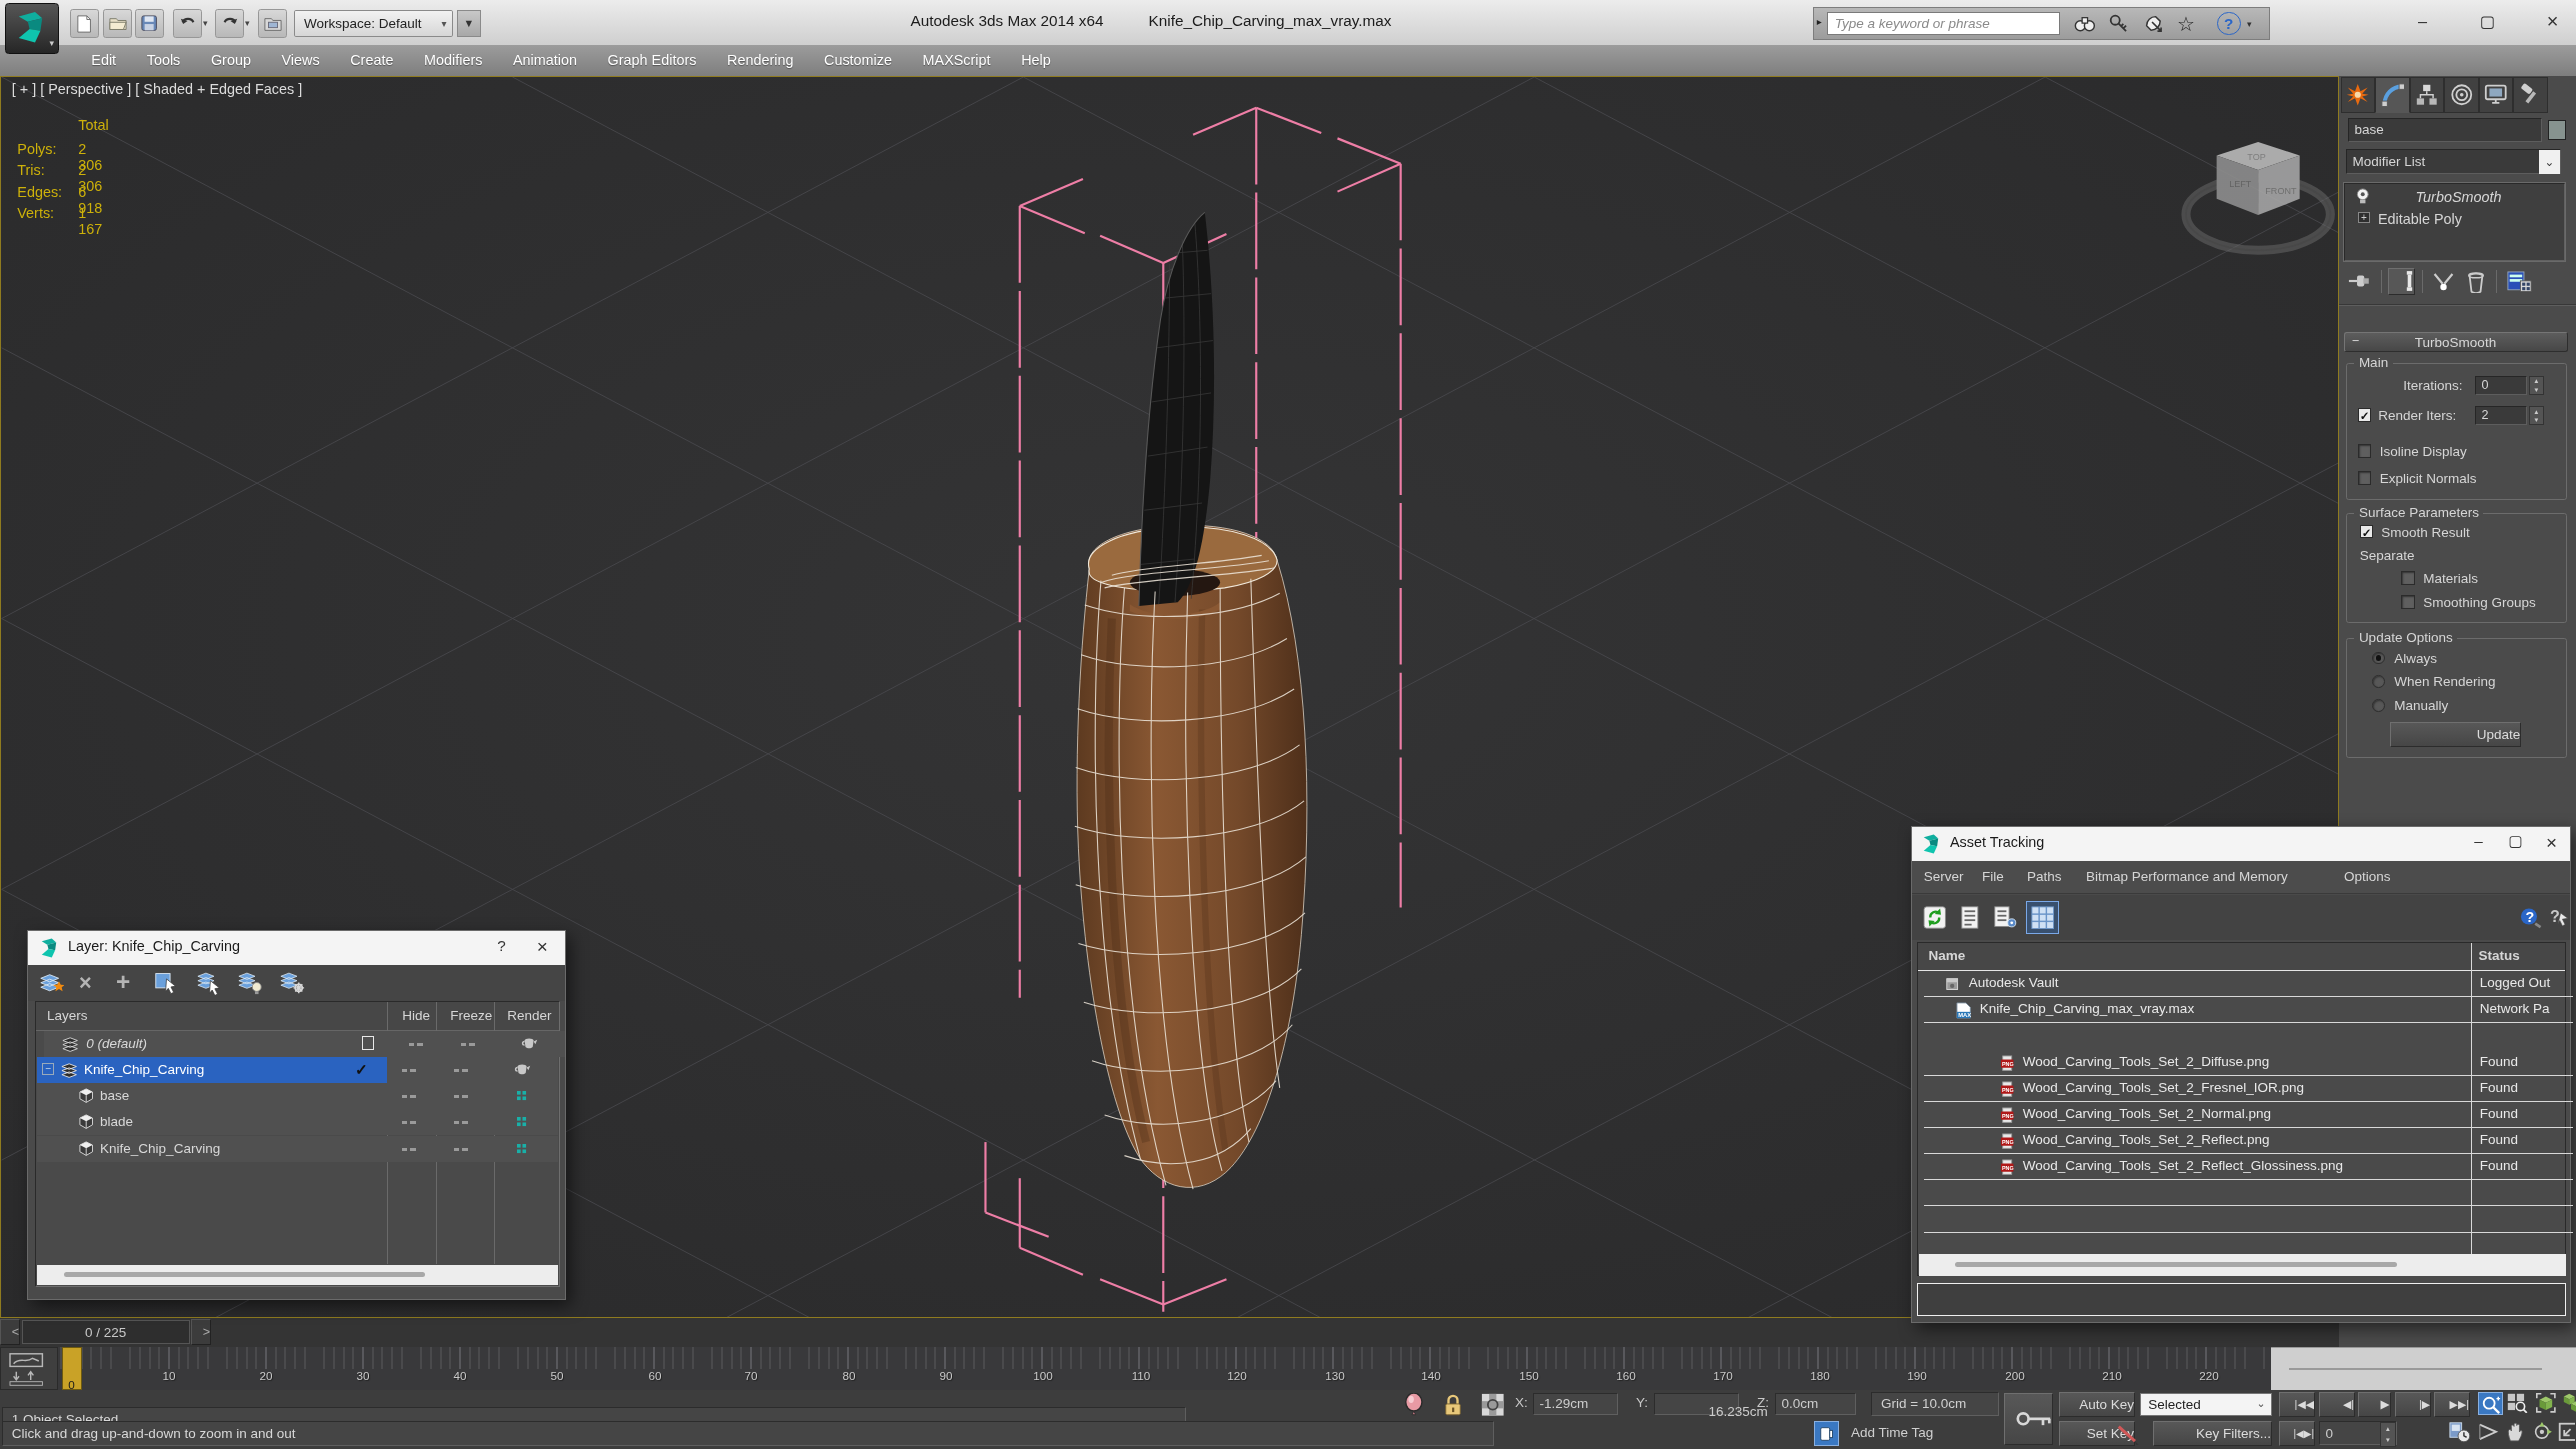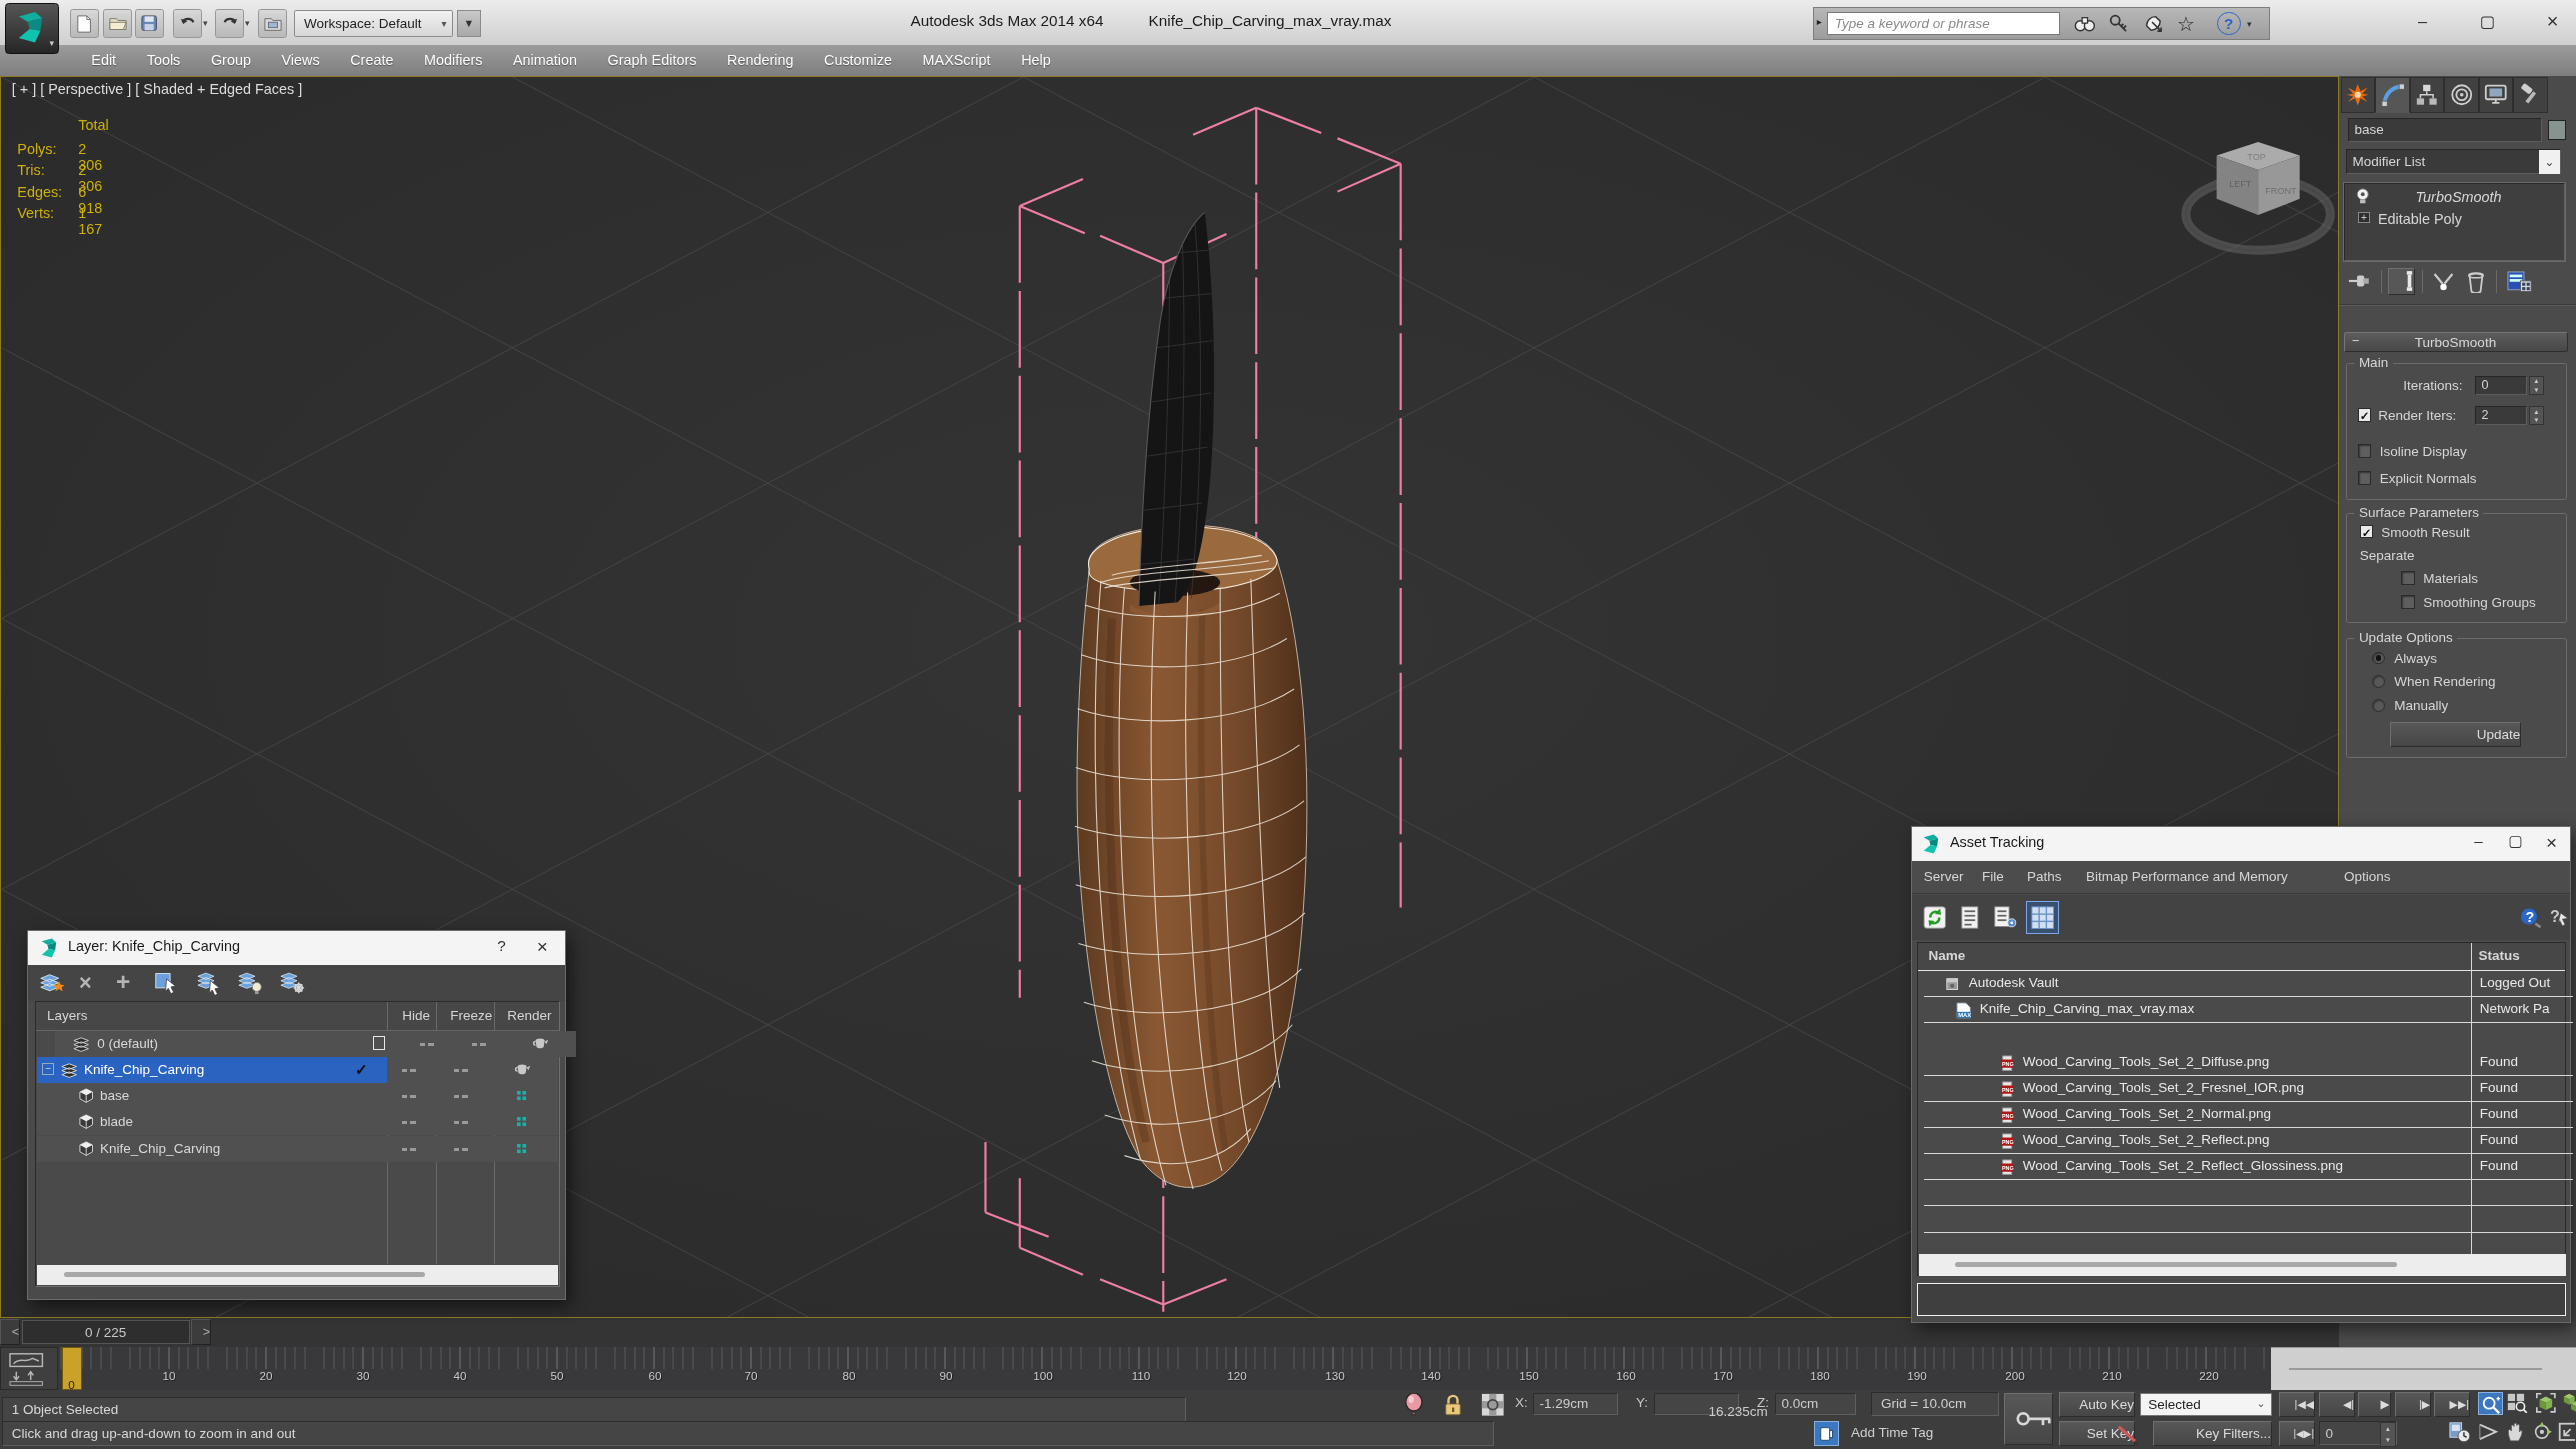--- a/index.html
+++ b/index.html
@@ -525,21 +525,21 @@
       <div class="ab" style="left:0;top:0;width:523px;height:29px;background:#474747;border-bottom:0.9px solid #666;">
         <span class="ab txt" style="left:10.8px;top:6.3px;">Layers</span>
         <span class="ab txt" style="left:366px;top:6.3px;">Hide</span>
         <span class="ab txt" style="left:414px;top:6.3px;">Freeze</span>
         <span class="ab txt" style="left:471px;top:6.3px;">Render</span>
       </div>
       <div class="ab" style="left:351px;top:0;width:0.9px;height:262px;background:#6a6a6a;"></div>
       <div class="ab" style="left:400px;top:0;width:0.9px;height:262px;background:#6a6a6a;"></div>
       <div class="ab" style="left:458px;top:0;width:0.9px;height:262px;background:#6a6a6a;"></div>
 
-      <div class="ab lrow" style="left:19px;top:29px;">
+      <div class="ab lrow" style="left:8px;top:29px;font-style:italic;">
         <span class="ab" style="left:18px;top:4.5px;">
             <svg width="16.3" height="16.3" viewBox="0 0 18 18">
               <path d="M1 5 L9 2 L17 5 L9 8 Z M1 9.5 L9 6.5 L17 9.5 L9 12.5 Z M1 14 L9 11 L17 14 L9 17 Z" fill="#2e2e2e" stroke="#d8d8d8" stroke-width="1"></path>
             </svg>
           </span>
         <span class="ab" style="left:42px;top:4.5px;">0 (default)</span>
         <span class="ab" style="left:318px;top:5.4px;width:11.7px;height:13.5px;border:1.8px solid #e8e8e8;"></span>
         <span class="ab dash" style="left:365px;top:11.7px;"></span>
         <span class="ab dash" style="left:417px;top:11.7px;"></span>
         <span class="ab" style="left:477px;top:6.3px;">
@@ -852,21 +852,21 @@
     <span class="ticklabel" style="left:2151px">220</span>
     <div class="ab" style="left:3.6px;top:0;width:20px;height:43px;background:#c9a227;border:0.9px solid #6e5a10;color:#1a1a1a;font-size:11.7px;text-align:center;line-height:74px;">
       <span>0</span>
     </div>
   </div>
   <div class="ab" style="left:2271px;top:1347px;width:305px;height:43px;background:#cfcfcf;border-top:0.9px solid #9a9a9a;">
     <div class="ab" style="left:18px;top:20px;width:253px;height:1.8px;background:#9a9a9a;"></div>
   </div>
 
   <div class="ab statusrow" style="left:0;top:1390px;width:2576px;height:59px;">
-    <div class="ab sunk" style="left:1.8px;top:7px;width:1184px;height:25px;text-decoration:underline;">
+    <div class="ab sunk" style="left:1.8px;top:17px;width:1184px;height:25px;text-decoration:underline;">
       <span class="ab" style="left:9px;top:3.6px;color:#d8d8d8;font-size:13.5px;white-space:nowrap;">1 Object Selected</span>
     </div>
     <div class="ab sunk" style="left:1.8px;top:31px;width:1492px;height:25px;">
       <span class="ab" style="left:9px;top:3.6px;color:#d8d8d8;font-size:13.5px;white-space:nowrap;">Click and drag up-and-down to zoom in and out</span>
     </div>
     <span class="ab" style="left:1403px;top:2.7px;">
         <svg width="21.7" height="24.4" viewBox="0 0 24 27">
           <ellipse cx="12" cy="10" rx="9" ry="10" fill="#e89aa4" stroke="#2a2a2a" stroke-width="1.6"></ellipse>
           <ellipse cx="9" cy="7" rx="3" ry="4" fill="#f6ccd2"></ellipse>
           <path d="M12 20 L10 24 L14 24 Z" fill="#c87a86" stroke="#2a2a2a"></path>

